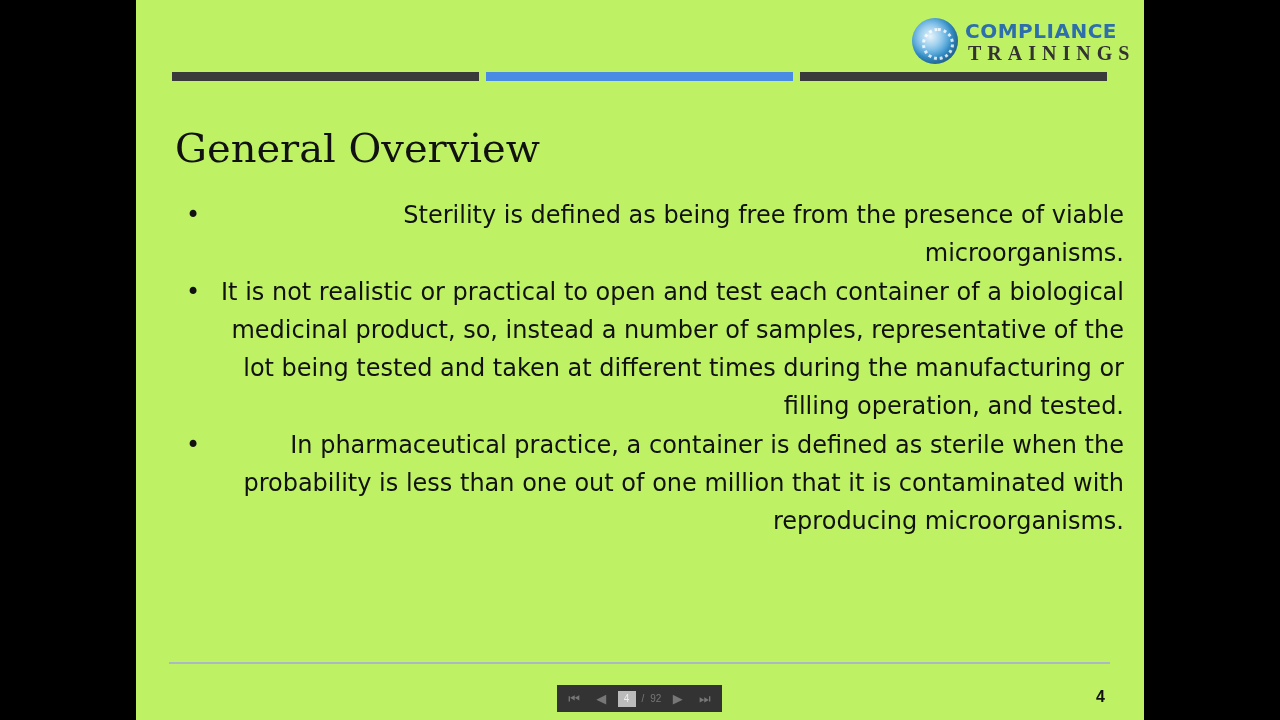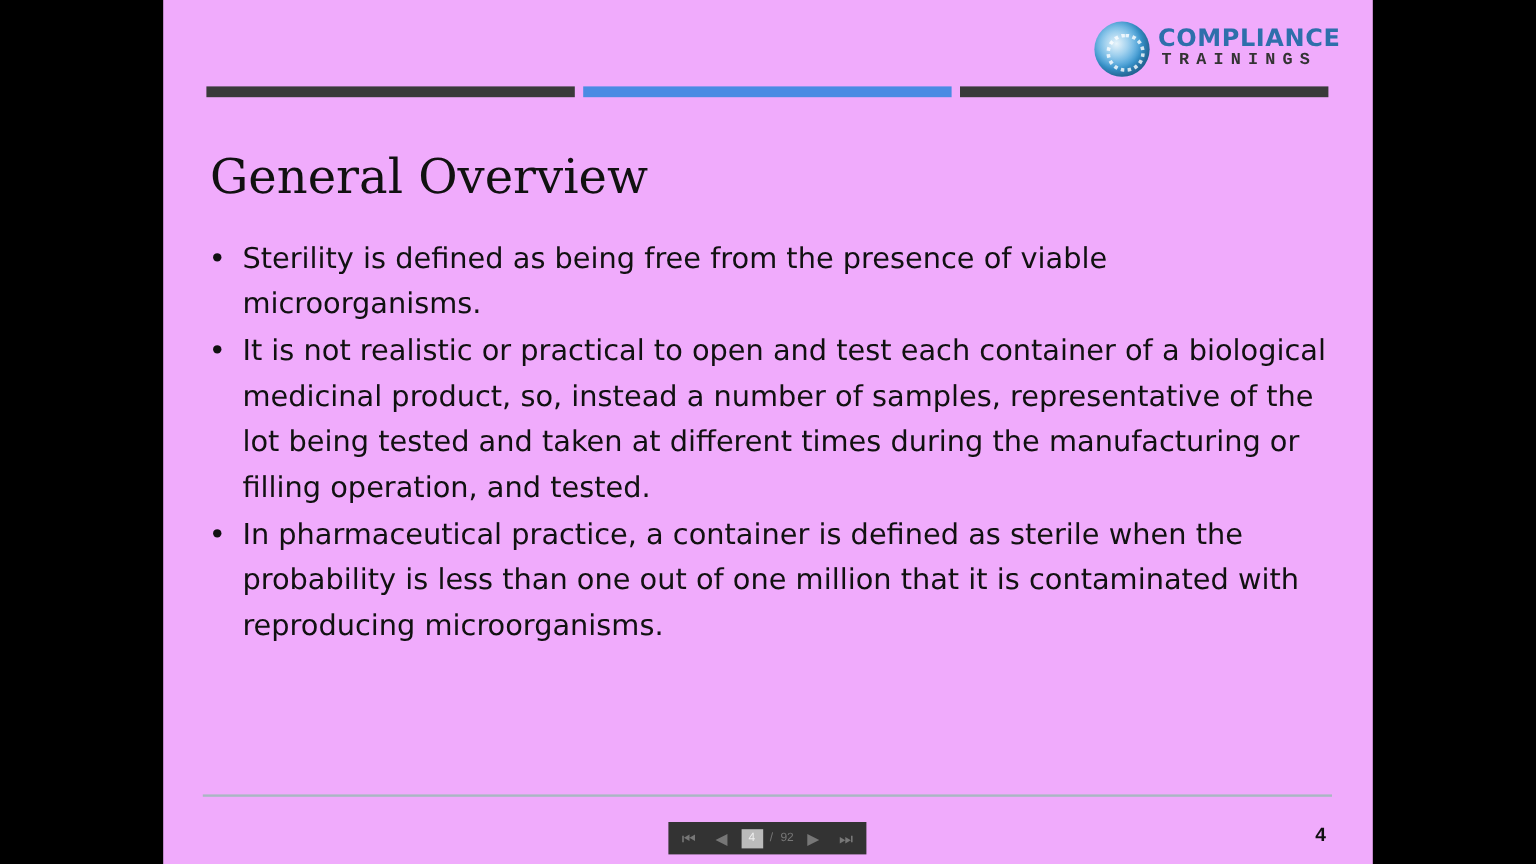--- a/index.html
+++ b/index.html
@@ -1,29 +1,29 @@
 <!DOCTYPE html>
 <html><head>
 <meta charset="utf-8">
 <style>
   html, body { margin:0; padding:0; }
   body { width:1280px; height:720px; background:#000; position:relative; overflow:hidden; font-family:"Liberation Sans", sans-serif; }
-  .slide { position:absolute; left:136px; top:0; width:1008px; height:720px; background:#f0abfc; }
+  .slide { position:absolute; left:136px; top:0; width:1008px; height:720px; background:#bef264; }
   .logo { position:absolute; left:776px; top:16px; width:200px; height:48px; }
   .globe { position:absolute; left:0; top:2px; width:46px; height:46px; border-radius:50%;
     background: radial-gradient(circle at 40% 40%, #e8f4fb 0%, #9fd0ee 25%, #3a9ad6 55%, #1a5f9a 100%); box-shadow:inset -4px -4px 8px rgba(0,0,0,0.25); }
   .globe::after { content:""; position:absolute; left:10px; top:10px; width:26px; height:26px; border-radius:50%; border:3px dotted rgba(255,255,255,0.8); }
   .logo-t1 { position:absolute; left:53px; top:3px; font-family:"DejaVu Sans", sans-serif; font-weight:bold; font-size:20px; color:#2e6fab; letter-spacing:0.5px; }
-  .logo-t2 { position:absolute; left:56px; top:26px; font-family:Liberation Mono, monospace; font-weight:bold; font-size:14px; color:#333; letter-spacing:6px; }
+  .logo-t2 { position:absolute; left:56px; top:26px; font-family:Liberation Serif, serif; font-weight:bold; font-size:20px; color:#333; letter-spacing:6px; }
   .stripe { position:absolute; top:72px; height:9px; }
   .s1 { left:36px; width:307px; background:#3a3a3a; }
   .s2 { left:350px; width:307px; background:#4a8be3; }
   .s3 { left:664px; width:307px; background:#3a3a3a; }
   .title { position:absolute; left:39px; top:104px; font-family:"DejaVu Serif", serif; font-size:40px; color:#111;margin-top:21px; }
-  .bullets { position:absolute; left:36px; top:196px; width:940px; margin:0; padding:0; list-style:none; }
+  .bullets { position:absolute; left:48px; top:196px; width:940px; margin:0; padding:0; list-style:none;text-align:right; }
   .bullets li { position:relative; padding-left:30px; font-family:"DejaVu Sans", sans-serif; font-size:24px; line-height:38.3px; color:#111; }
   .bullets li::before { content:"•"; position:absolute; left:2px; top:0; }
   .rule { position:absolute; left:33px; top:662px; width:941px; height:2px; background:#a9b8c2; }
   .footer-url { position:absolute; left:40px; top:688px; font-size:16px; color:#222; font-family:"DejaVu Sans", sans-serif; }
   .page-num { position:absolute; left:960px; top:688px; font-size:16px; font-weight:bold; color:#111; }
   .navbar { position:absolute; left:421px; top:685px; width:165px; height:27px; background:#333; display:flex; align-items:center; justify-content:space-between; padding:0 6px; box-sizing:border-box; }
   .nav-btn { color:#777; font-size:13px; width:22px; text-align:center; cursor:pointer; }
   .nav-page { display:flex; align-items:center; gap:6px; font-size:10px; color:#777; }
   .nav-cur { width:18px; height:16px; background:#bbb; color:#eee; font-size:10px; text-align:center; line-height:16px; }
 </style>

